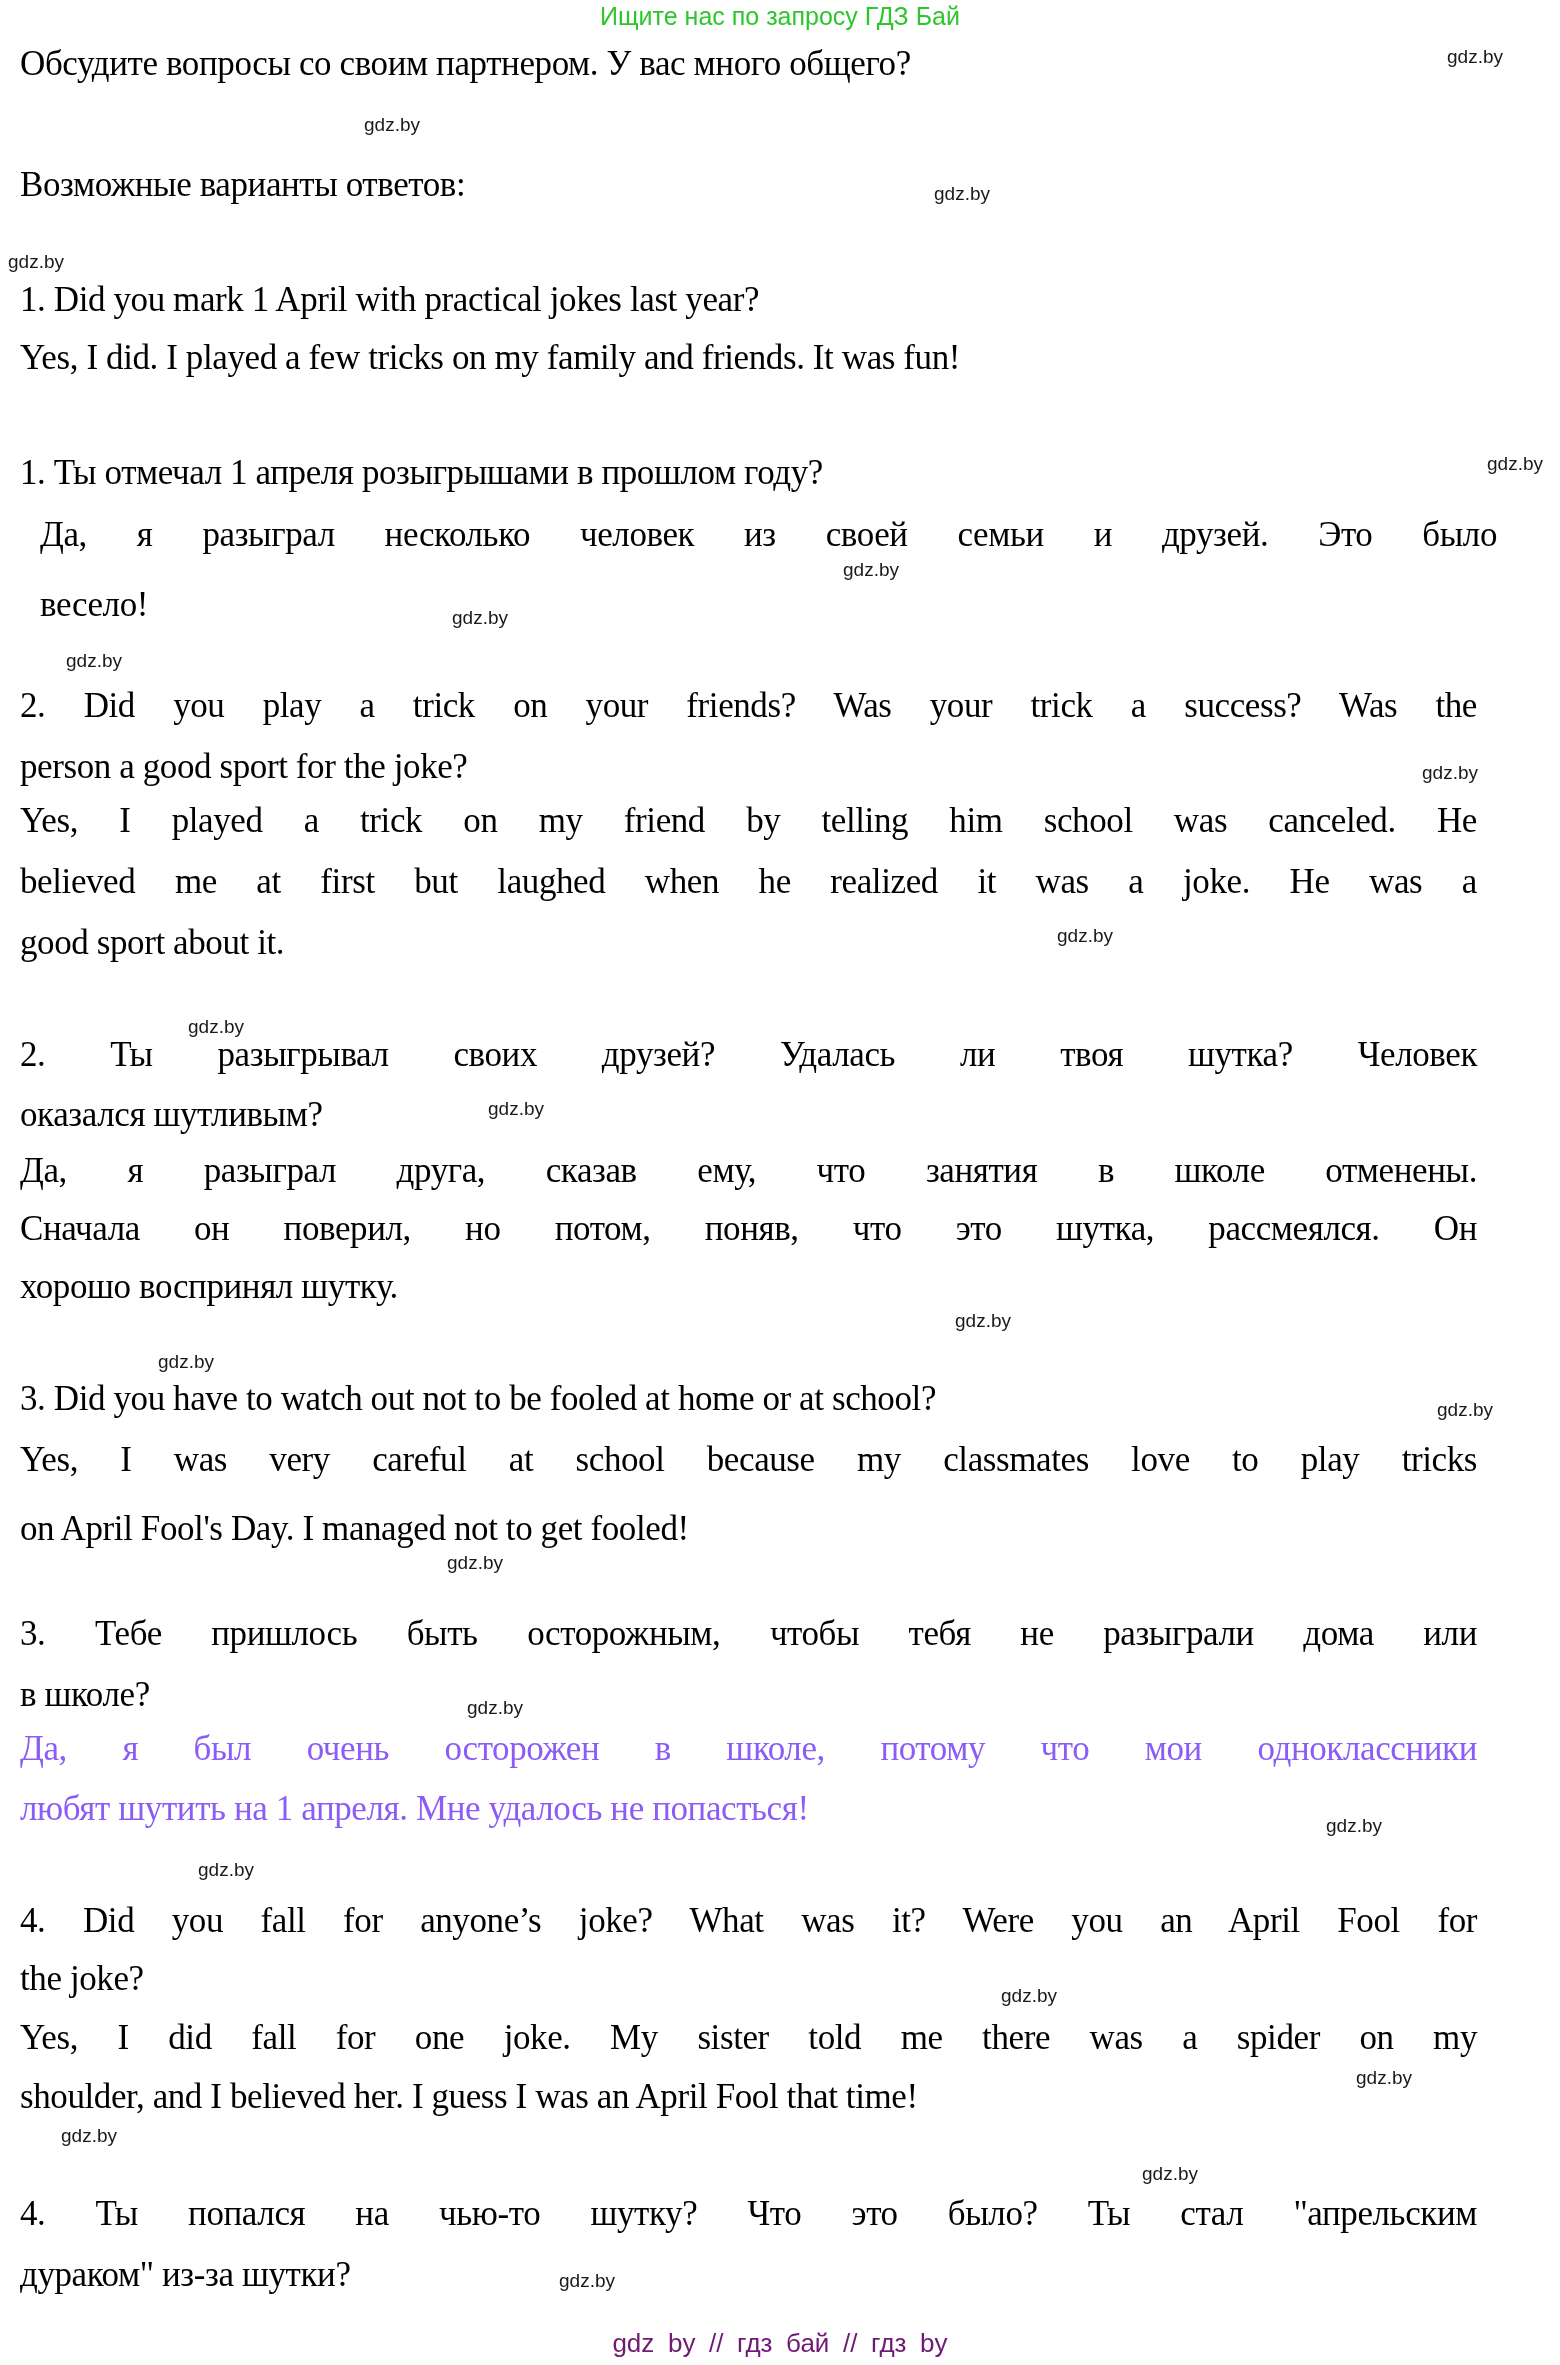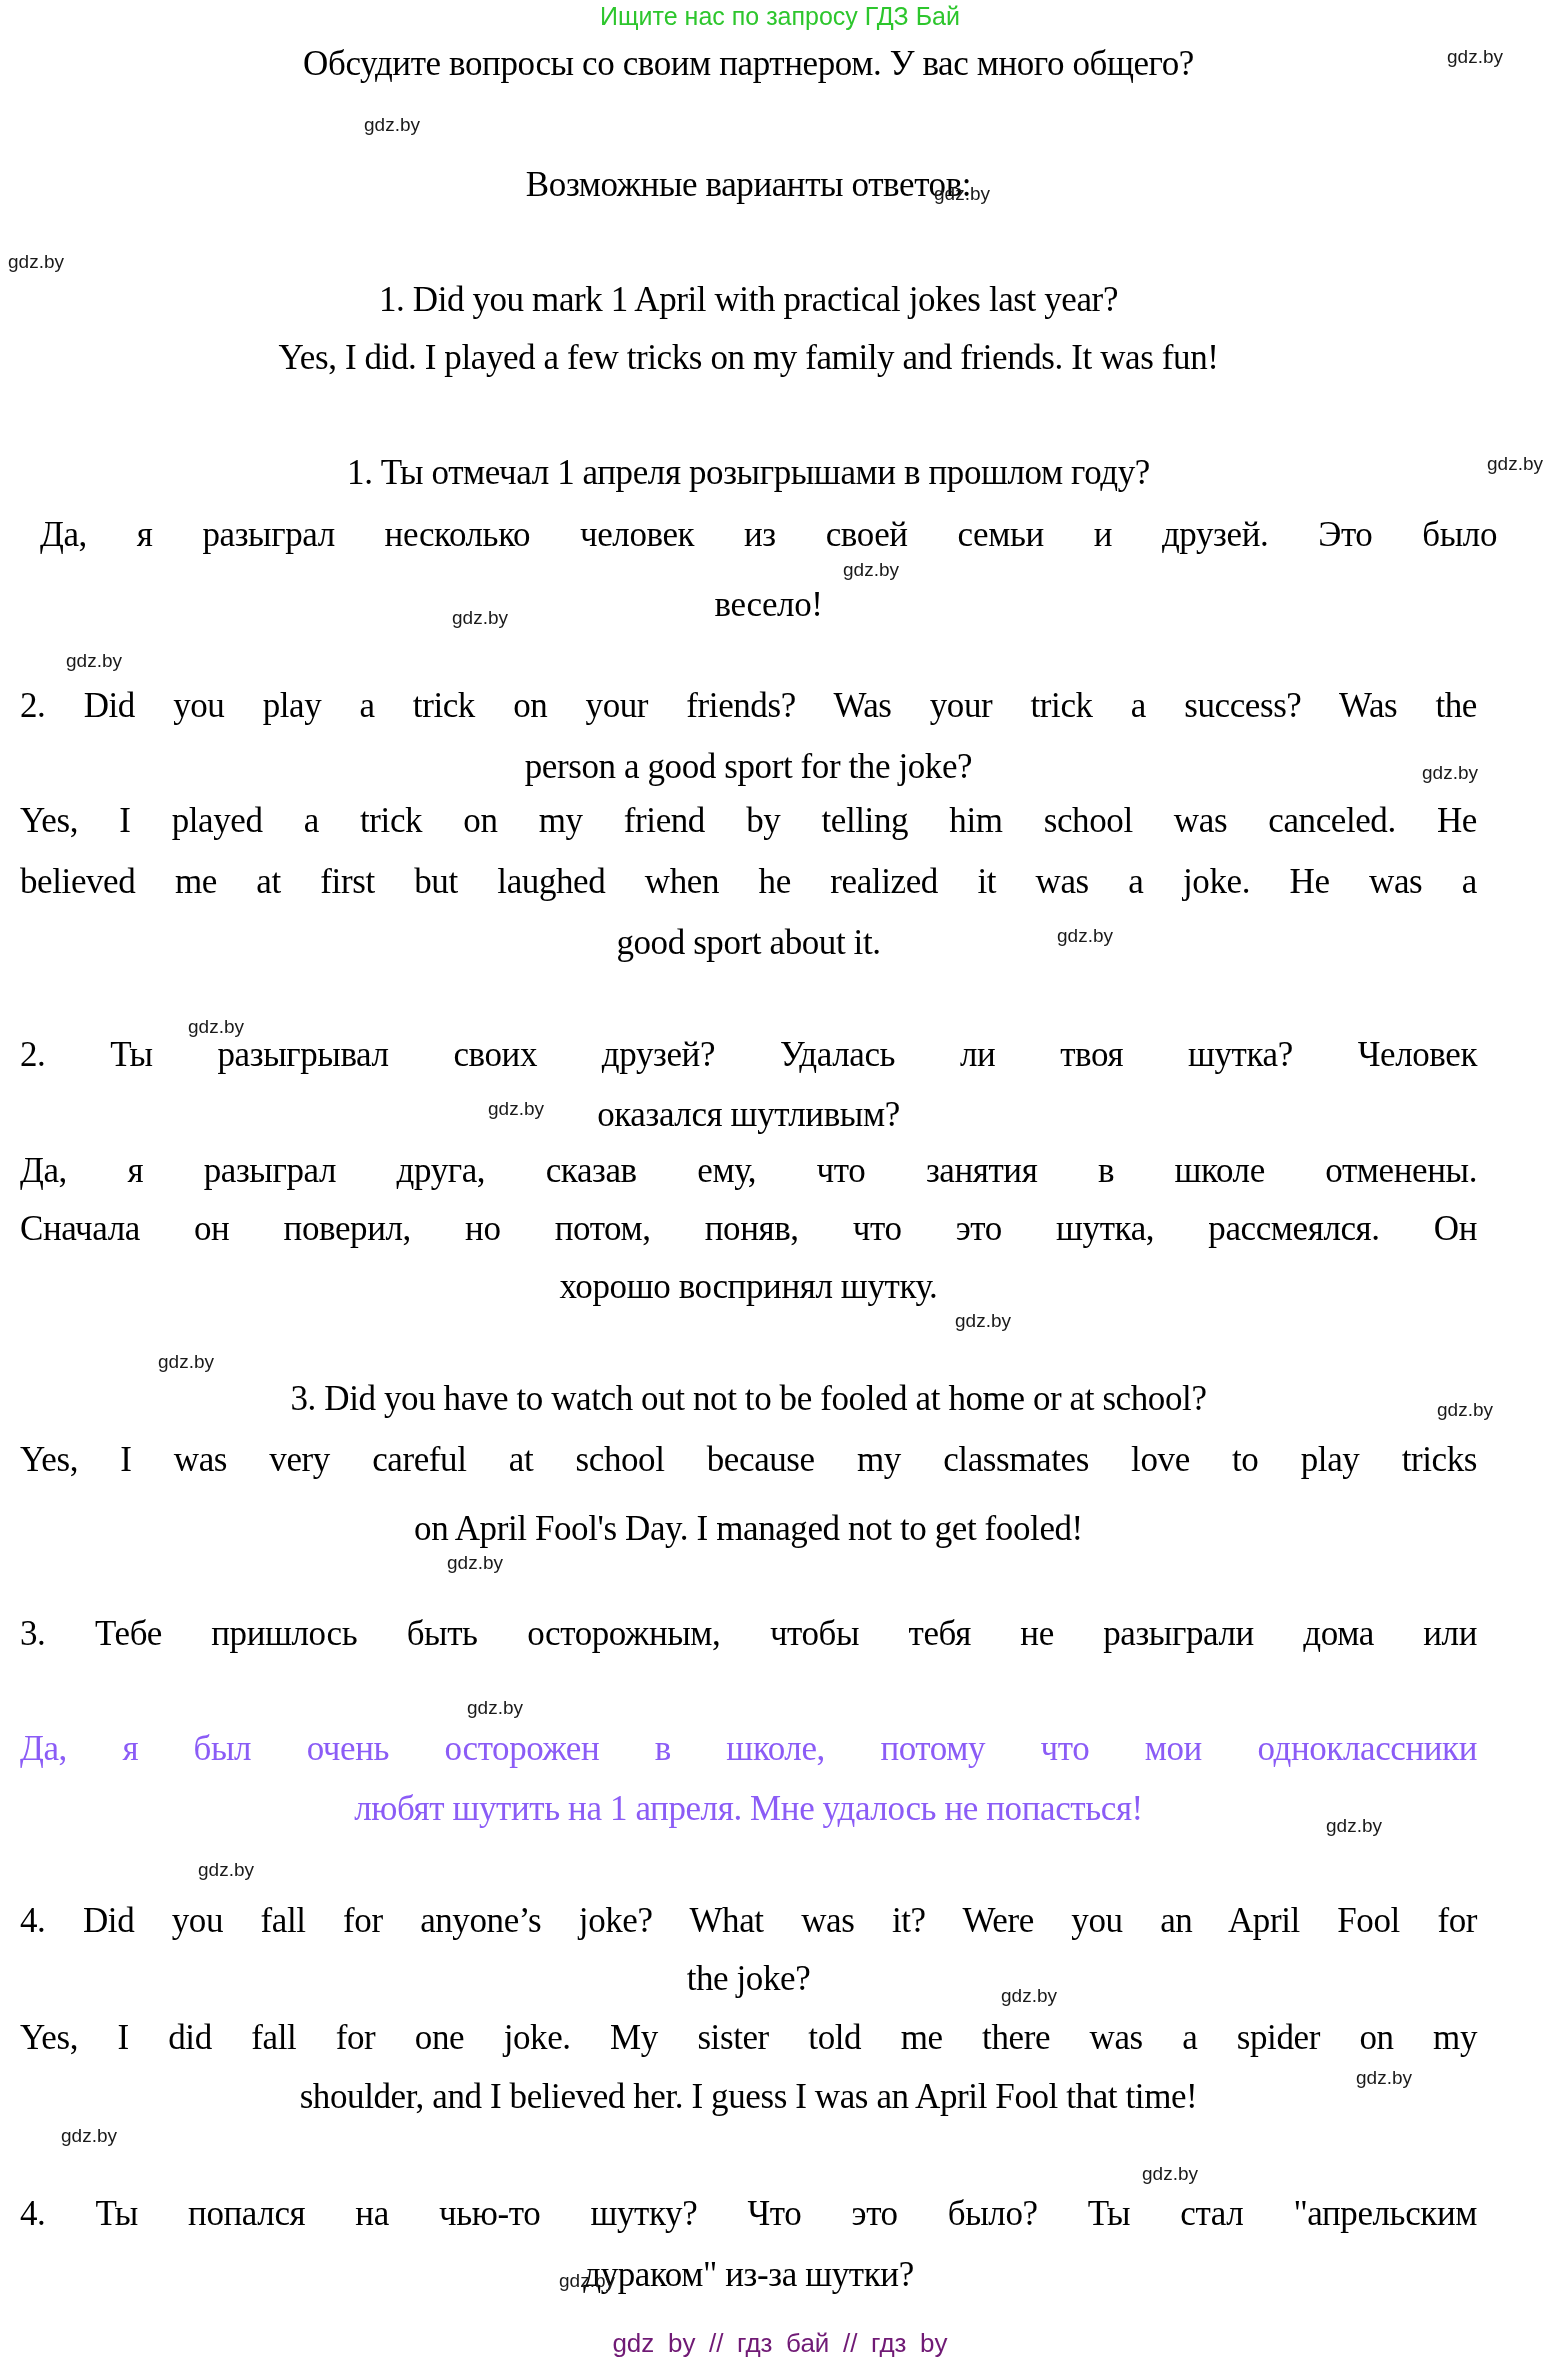--- a/index.html
+++ b/index.html
@@ -24,21 +24,21 @@
     position:absolute;
     left:20px;
     width:1457px;
     font-size:35px;
     letter-spacing:-0.4px;
     color:#000000;
     white-space:normal;
   }
   .line{
     display:block;
-    text-align:center;
+    text-align:left;
   }
   .jline{
     text-align:justify;
     text-align-last:justify;
   }
   .wm{
     position:absolute;
     font-family:"Liberation Sans", sans-serif;
     font-size:19px;
     letter-spacing:0;
@@ -101,20 +101,21 @@
       </div>
       <div class="para" style="top: 1369px; line-height: 59px; color: rgb(0, 0, 0);">
         <span class="line">3. Did you have to watch out not to be fooled at home or at school?</span>
       </div>
       <div class="para" style="top: 1425px; line-height: 69px; color: rgb(0, 0, 0);">
         <span class="line jline">Yes, I was very careful at school because my classmates love to play tricks</span>
         <span class="line">on April Fool's Day. I managed not to get fooled!</span>
       </div>
       <div class="para" style="top: 1603px; line-height: 61px; color: rgb(0, 0, 0);">
         <span class="line jline">3. Тебе пришлось быть осторожным, чтобы тебя не разыграли дома или</span>
+        <span class="line">в школе?</span>
       </div>
       <div class="para" style="top: 1719px; line-height: 60px; color: #8b5cf6;">
         <span class="line jline">Да, я был очень осторожен в школе, потому что мои одноклассники</span>
         <span class="line">любят шутить на 1 апреля. Мне удалось не попасться!</span>
       </div>
       <div class="para" style="top: 1892px; line-height: 58px; color: rgb(0, 0, 0);">
         <span class="line jline">4. Did you fall for anyone’s joke? What was it? Were you an April Fool for</span>
         <span class="line">the joke?</span>
       </div>
       <div class="para" style="top: 2008px; line-height: 59px; color: rgb(0, 0, 0);">

